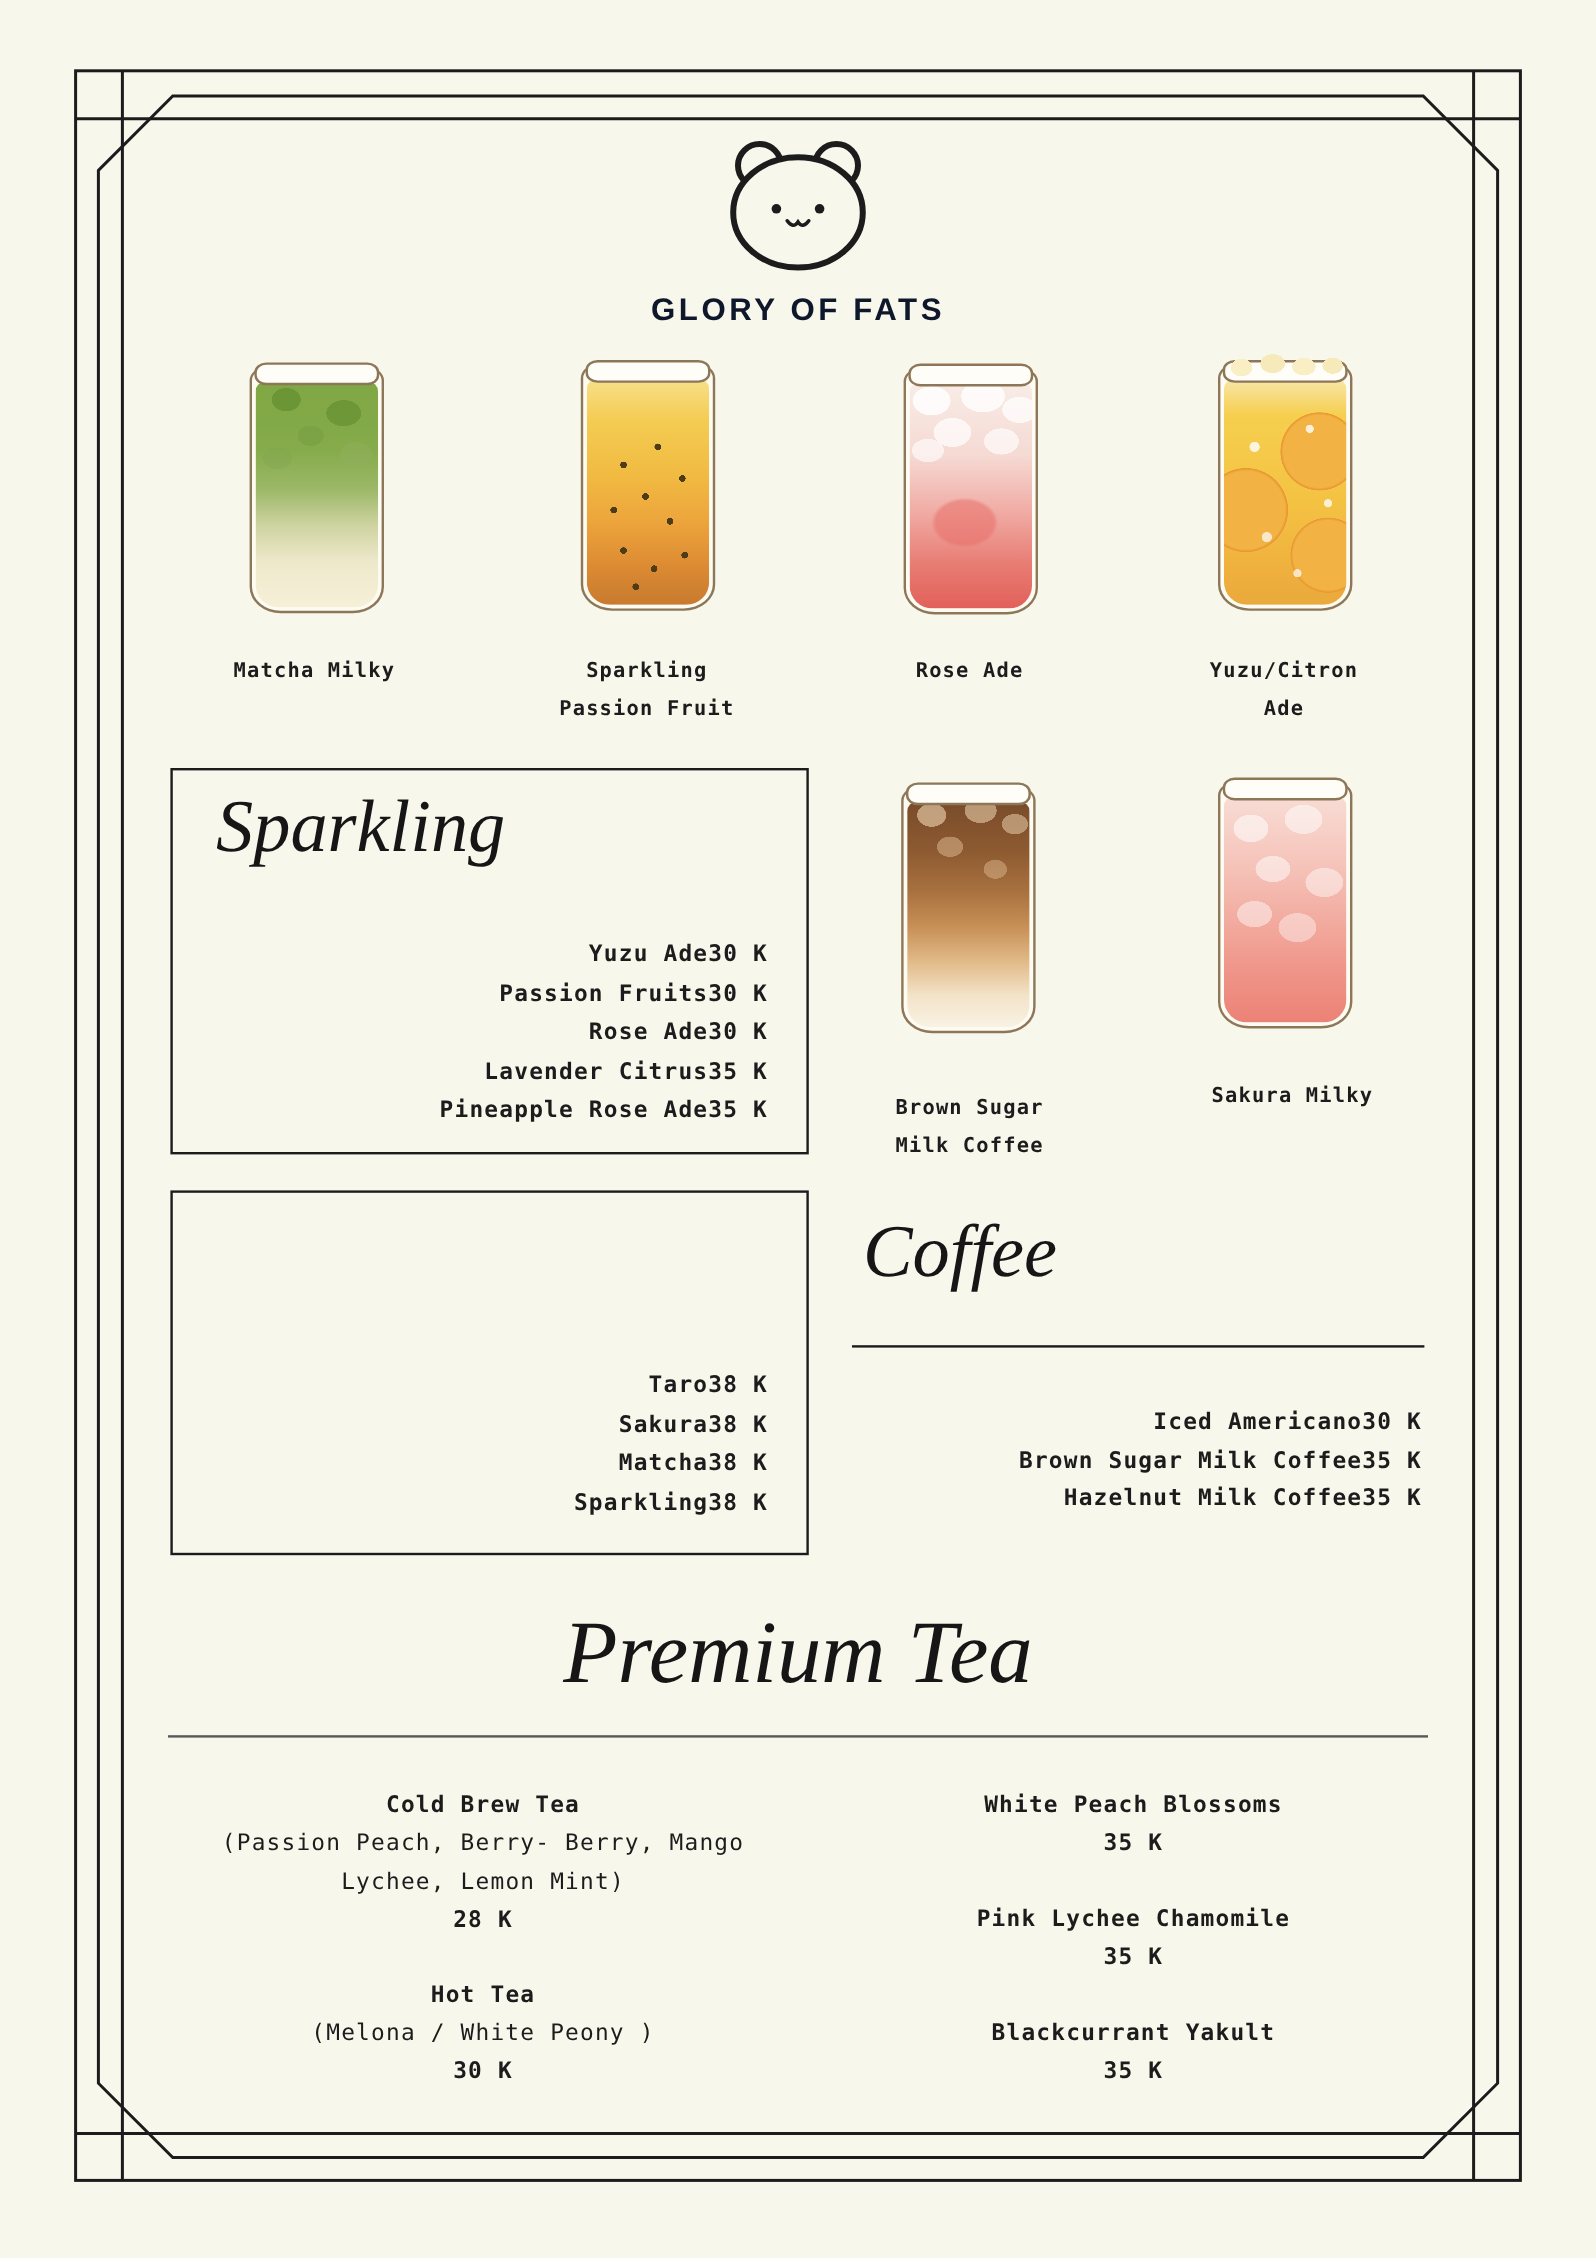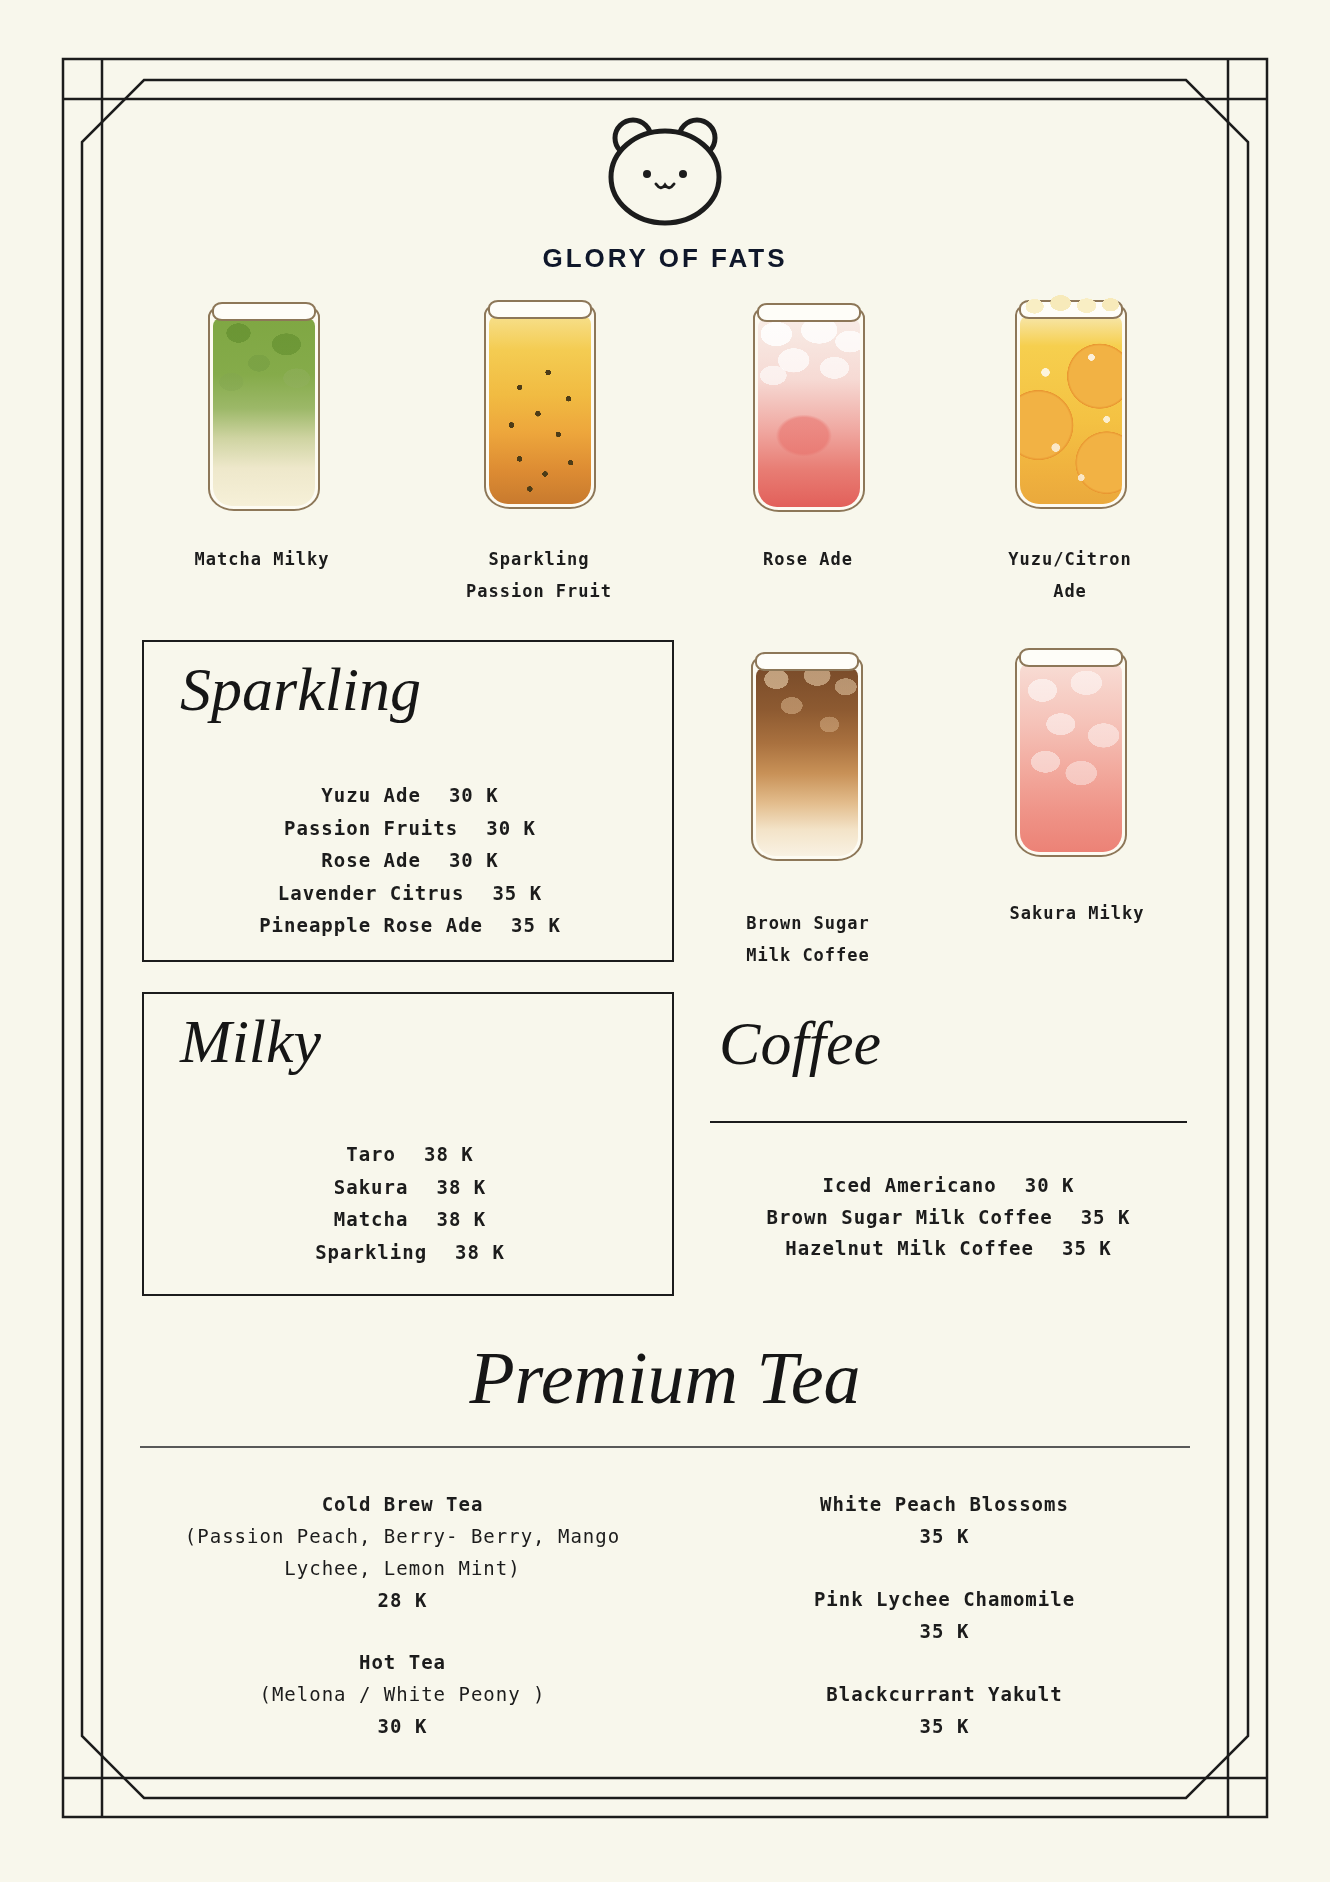--- a/index.html
+++ b/index.html
@@ -137,21 +137,21 @@
 
   .script-heading {
     font-family:"Liberation Serif", serif; font-style:italic; font-weight:normal;
     color:#161616; white-space:nowrap;
   }
   .box .script-heading { position:absolute; left:36px; top:12px; font-size:62px; }
   .box-items { position:absolute; left:36px; right:32px; }
   #sparkling-box .box-items { top:137px; }
   #milky-box .box-items     { top:144px; }
 
-  .menu-row { display:flex; justify-content:center; line-height:32.5px;gap:28px; }
+  .menu-row { display:flex; justify-content:flex-end; line-height:32.5px; }
   .menu-row span { font-size:19px; font-weight:bold; letter-spacing:1px; }
 
   
   #coffee-heading { position:absolute; left:600px; top:1008px; width:400px; text-align:center; font-size:62px; }
   #coffee-underline { position:absolute; left:710px; top:1121px; width:477px; height:2px; background:#1c1c1c; }
   #coffee-items { position:absolute; left:712px; top:1170px; width:473px; }
   #coffee-items .menu-row { line-height:31.5px; }
 
   
   #tea-heading { position:absolute; left:0; top:1336px; width:1330px; text-align:center; font-size:74px; }
@@ -259,21 +259,20 @@
       <span>35 K</span>
     </div>
     <div class="menu-row">
       <span>Pineapple Rose Ade</span>
       <span>35 K</span>
     </div>
   </div>
 </div>
 
 <div class="box" id="milky-box">
-  <div class="script-heading">Milky</div>
   <div class="box-items">
     <div class="menu-row">
       <span>Taro</span>
       <span>38 K</span>
     </div>
     <div class="menu-row">
       <span>Sakura</span>
       <span>38 K</span>
     </div>
     <div class="menu-row">

